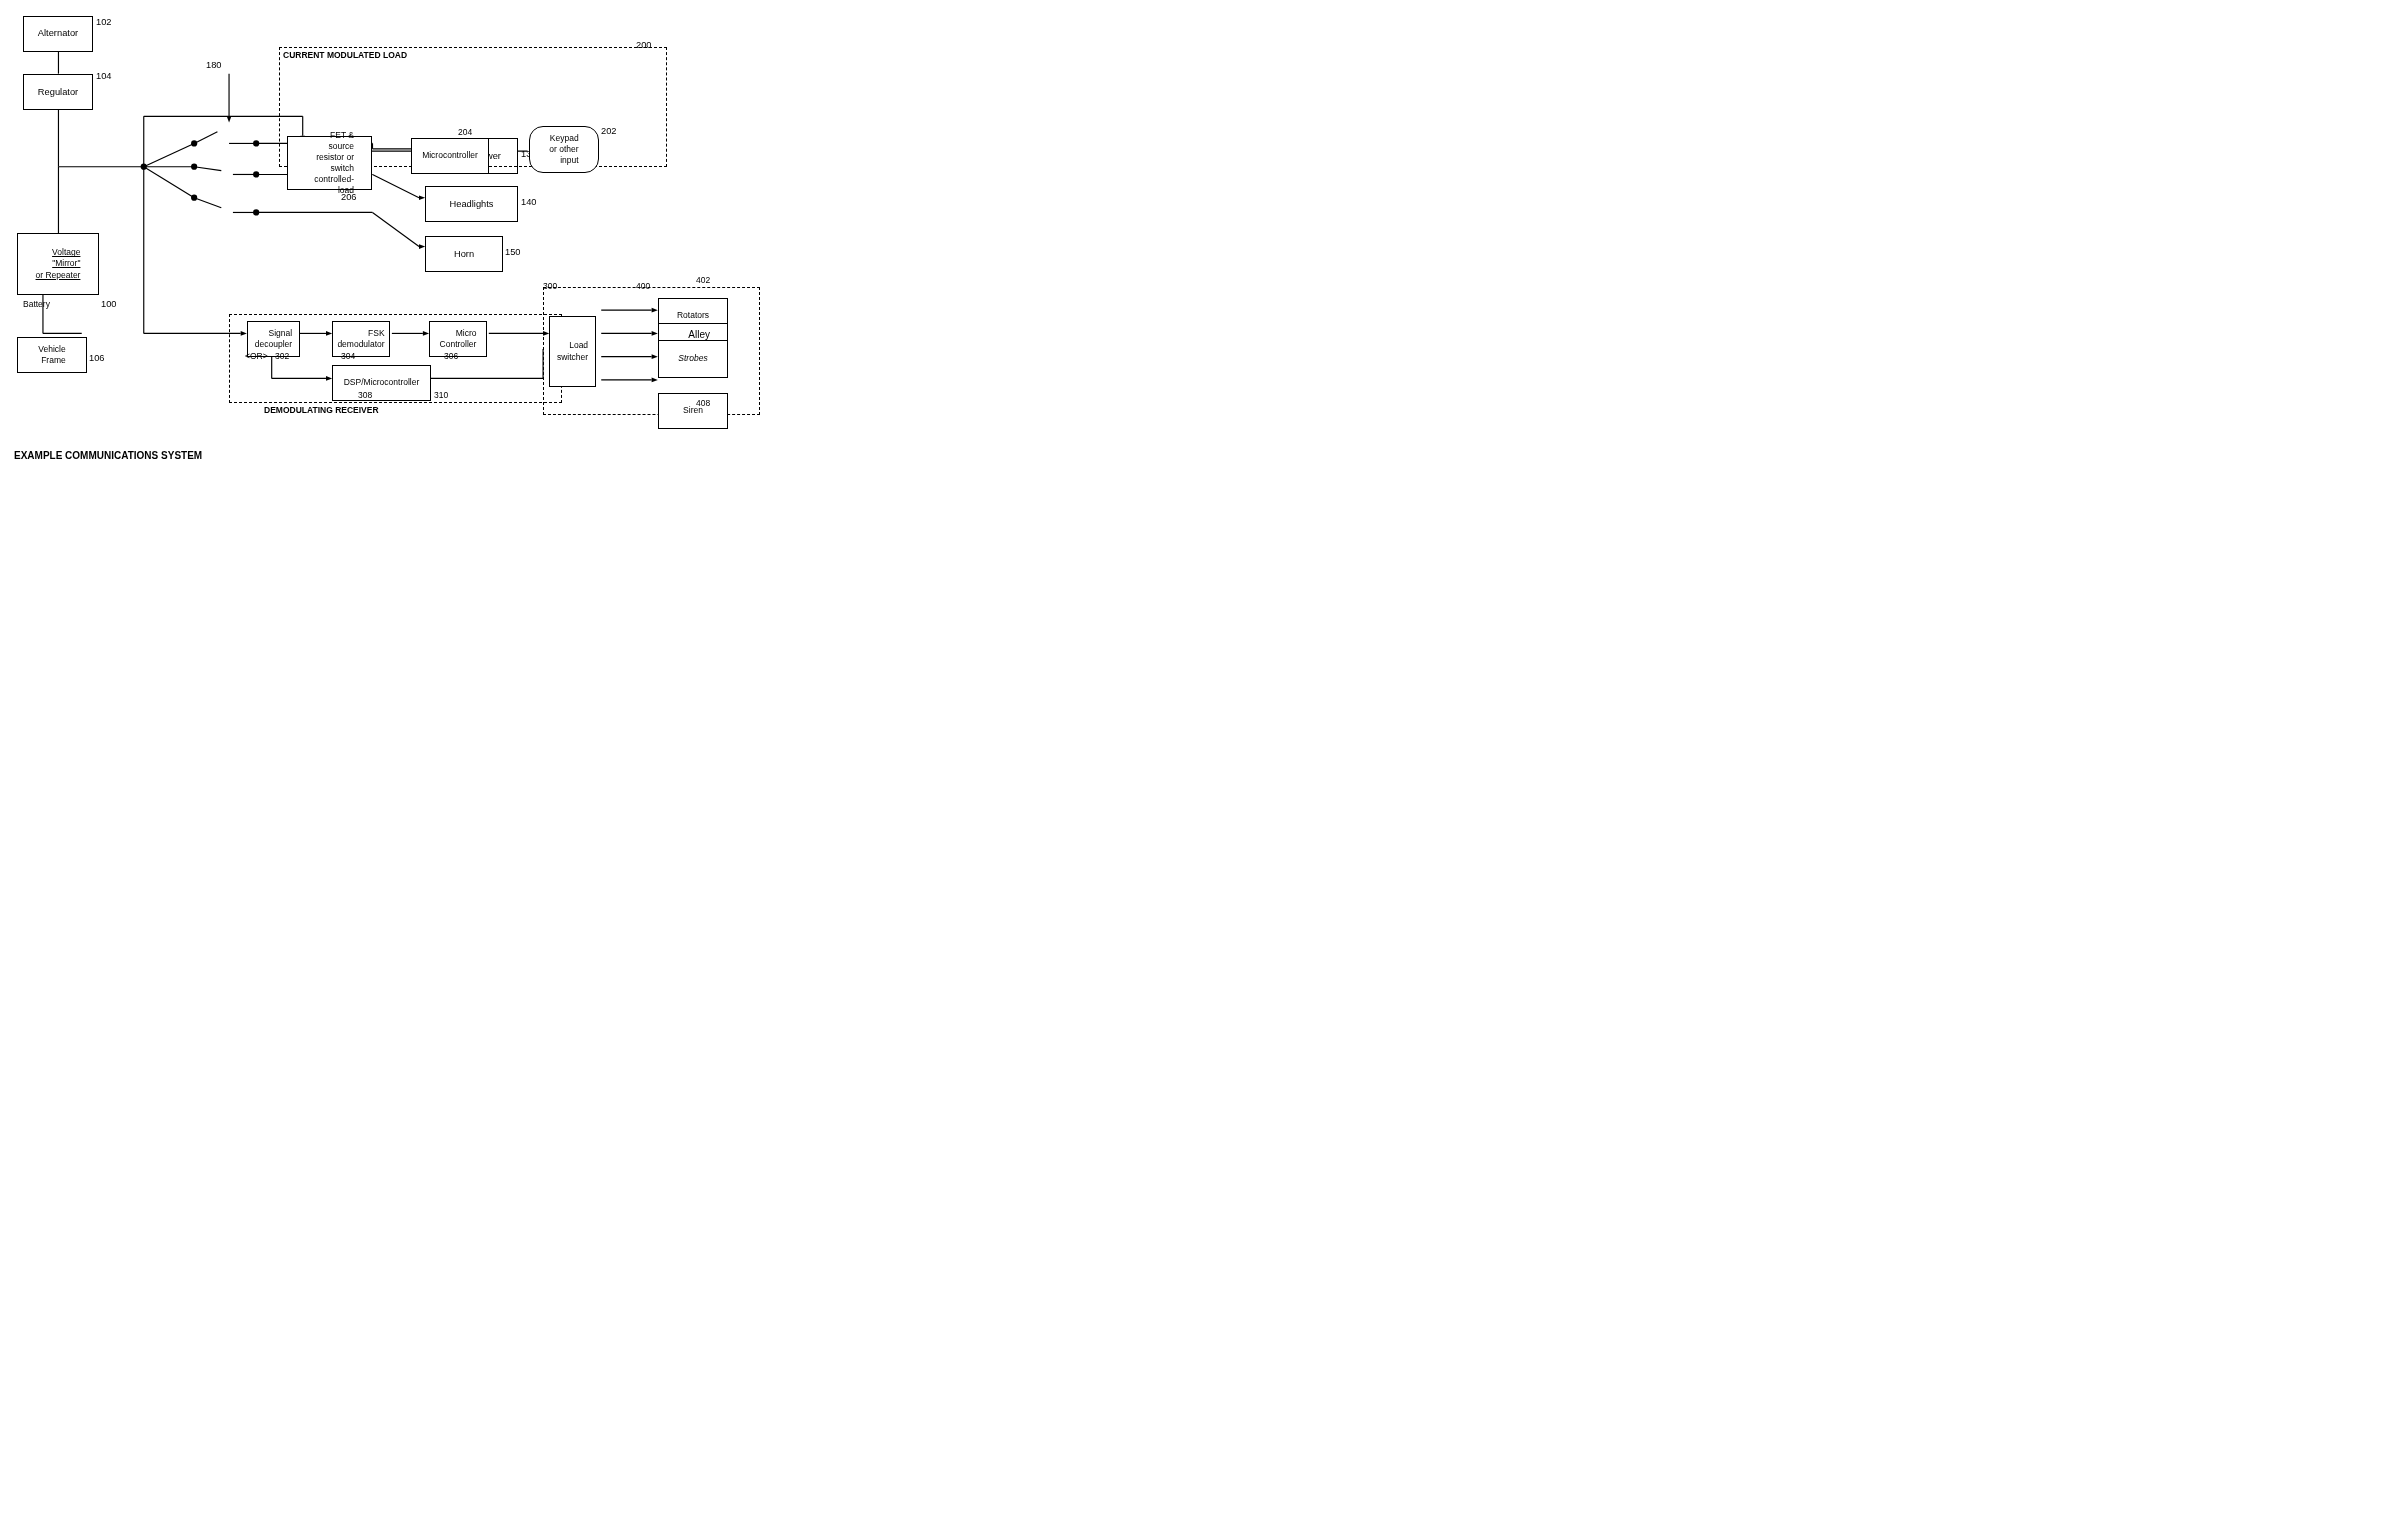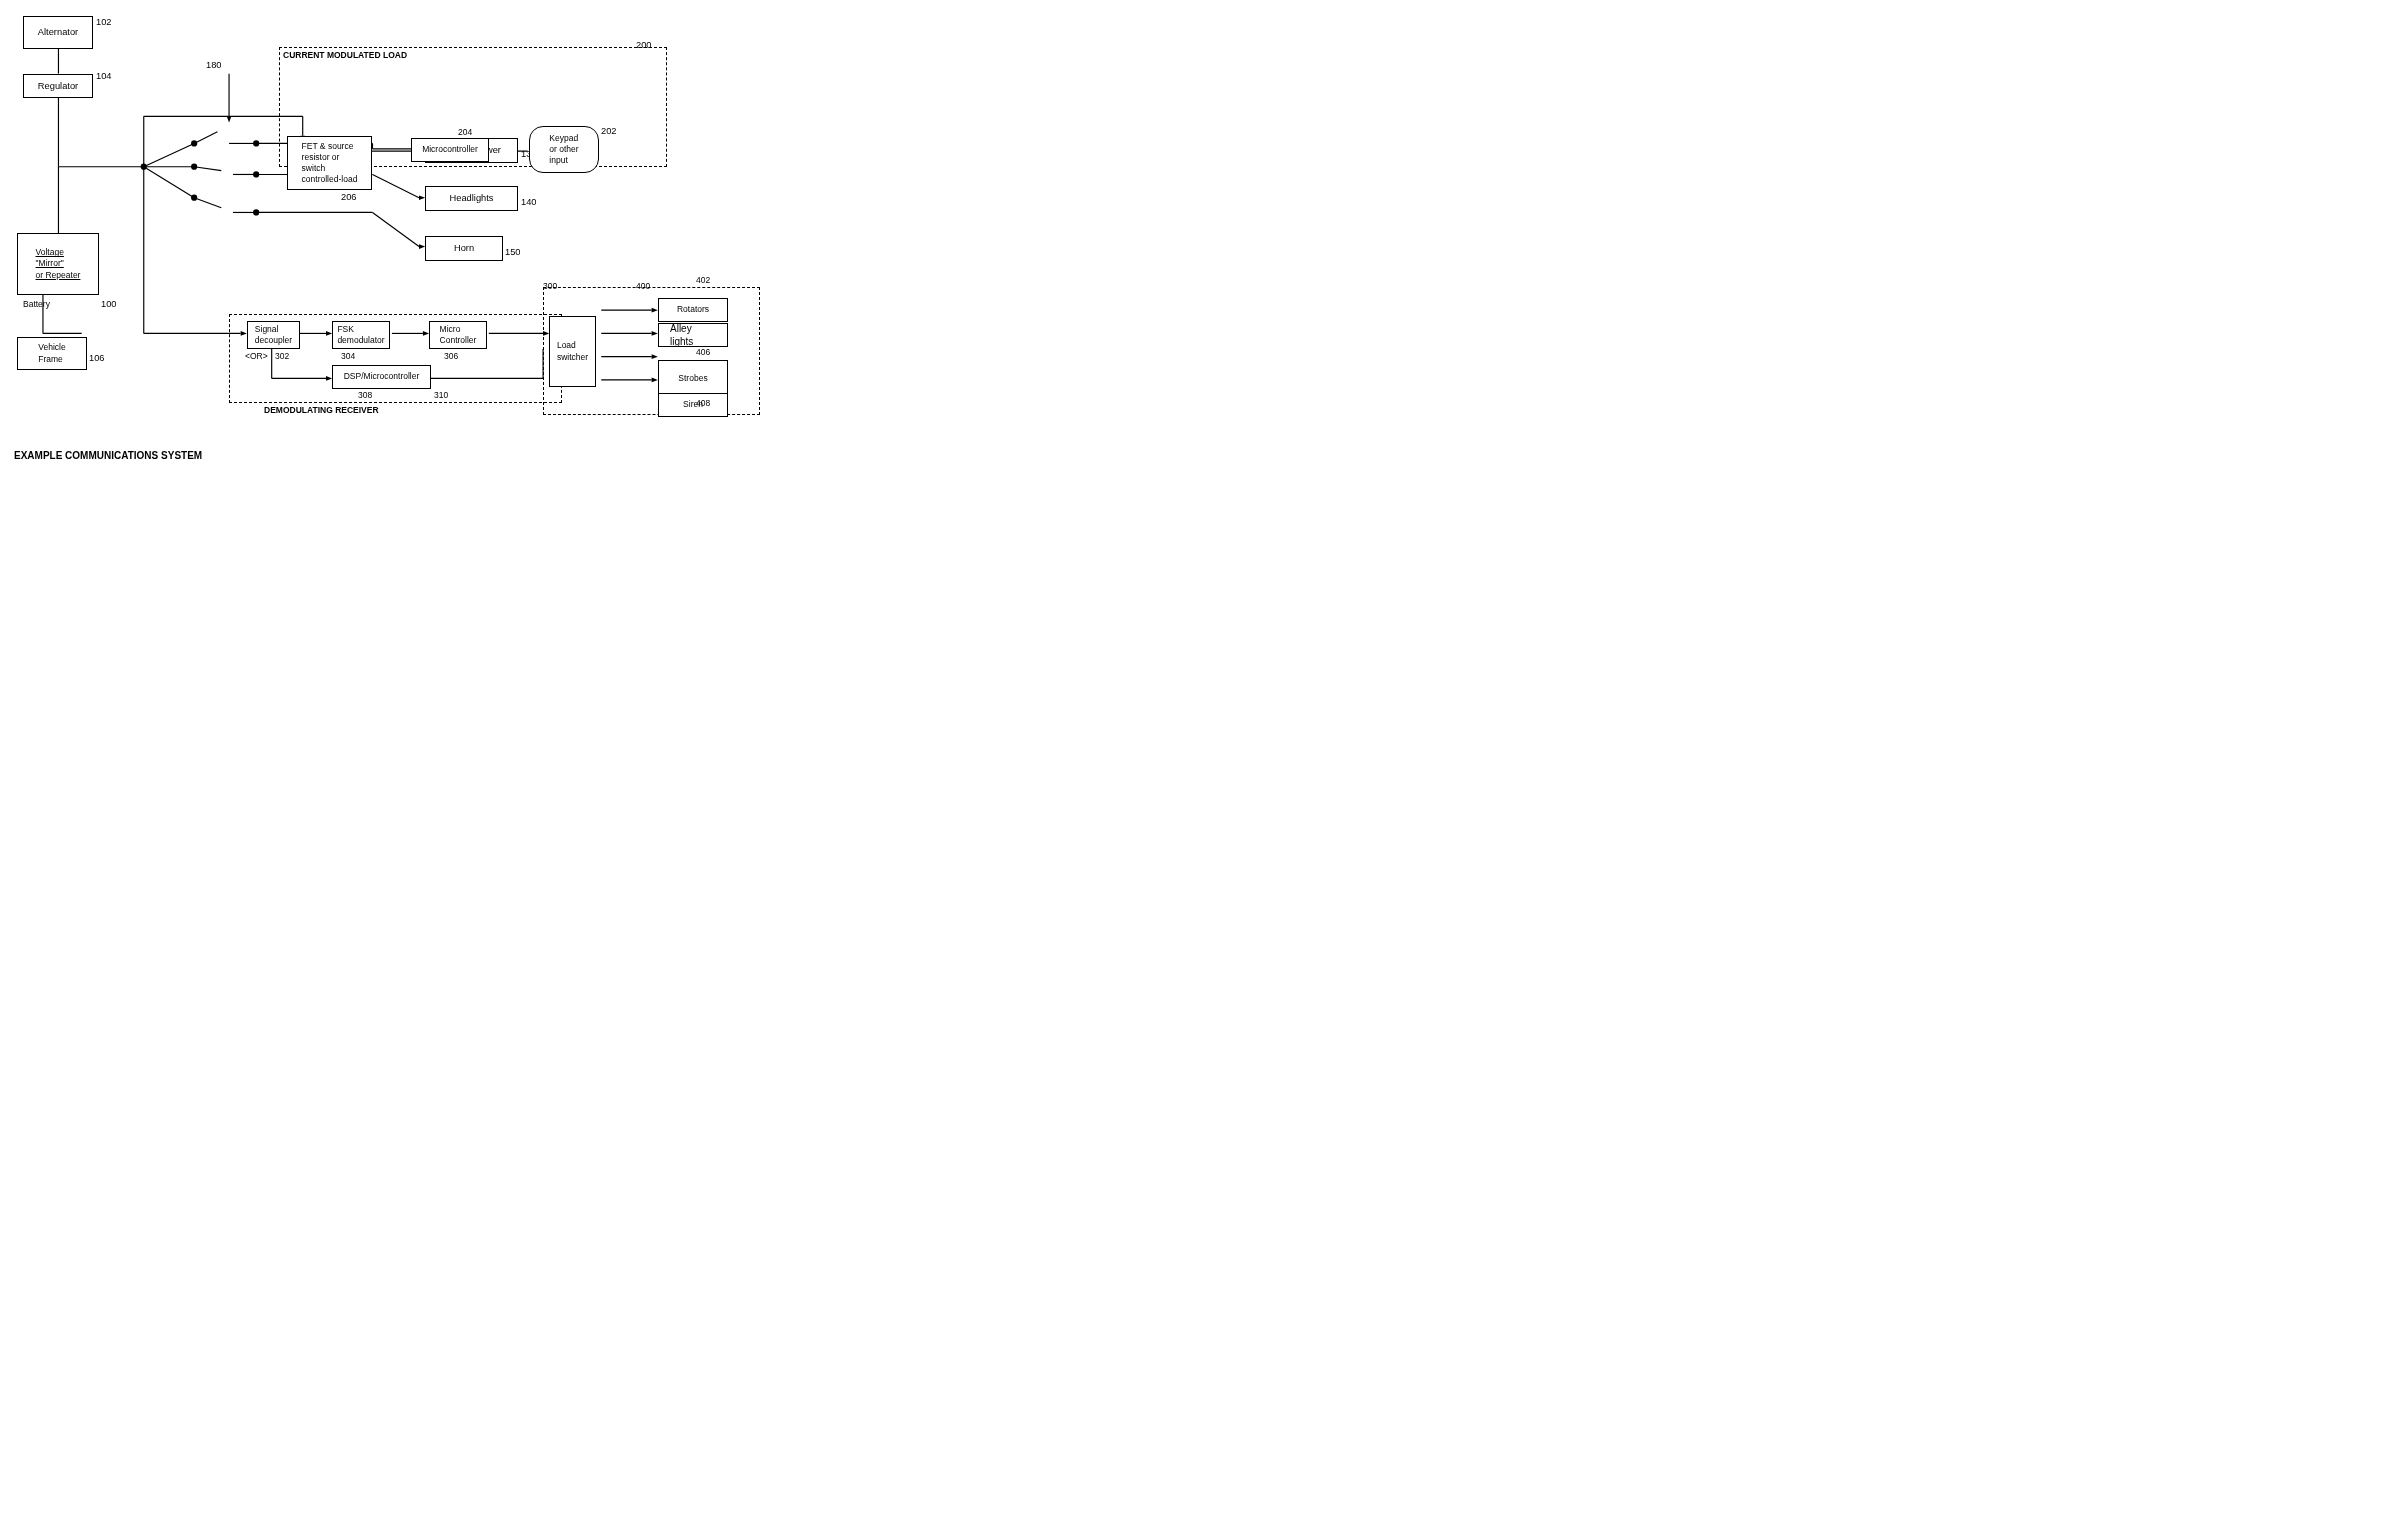--- a/index.html
+++ b/index.html
@@ -17,24 +17,24 @@
       width: 776px;
       height: 504px;
     }
     .box {
       position: absolute;
       border: 1.2px solid #000;
       background: #fff;
       display: flex;
       align-items: center;
       justify-content: center;
-      text-align: left;
+      text-align: right;
       font-size: 9.3px;
       line-height: 1.3;
-      padding: 11px;
+      padding: 17px;
     }
     .dashed-box {
       position: absolute;
       border: 1.6px dashed #000;
       background: transparent;
     }
     .label {
       position: absolute;
       font-size: 9.3px;
       text-align: right;
@@ -326,21 +326,21 @@
   </div>
 
   <div class="box" style="left:658px; top:323px; width:70px; height:23px; font-size:10px;">
     <span>Alley lights</span>
   </div>
 
   <div class="label" style="left:696px; top:347px; font-size:8.5px;">
     <span>406</span>
   </div>
 
-  <div class="box" style="left:658px; top:360px; width:70px; height:38px; font-size:8.5px;">
+  <div class="box" style="left:658px; top:340px; width:70px; height:38px; font-size:8.5px;font-style:italic;">
     <span>Strobes</span>
   </div>
 
   <div class="box" style="left:658px; top:393px; width:70px; height:15px; font-size:8.5px;">
     <span>Siren</span>
   </div>
 
   <div class="label" style="left:696px; top:398px; font-size:8.5px;">
     <span>408</span>
   </div>

